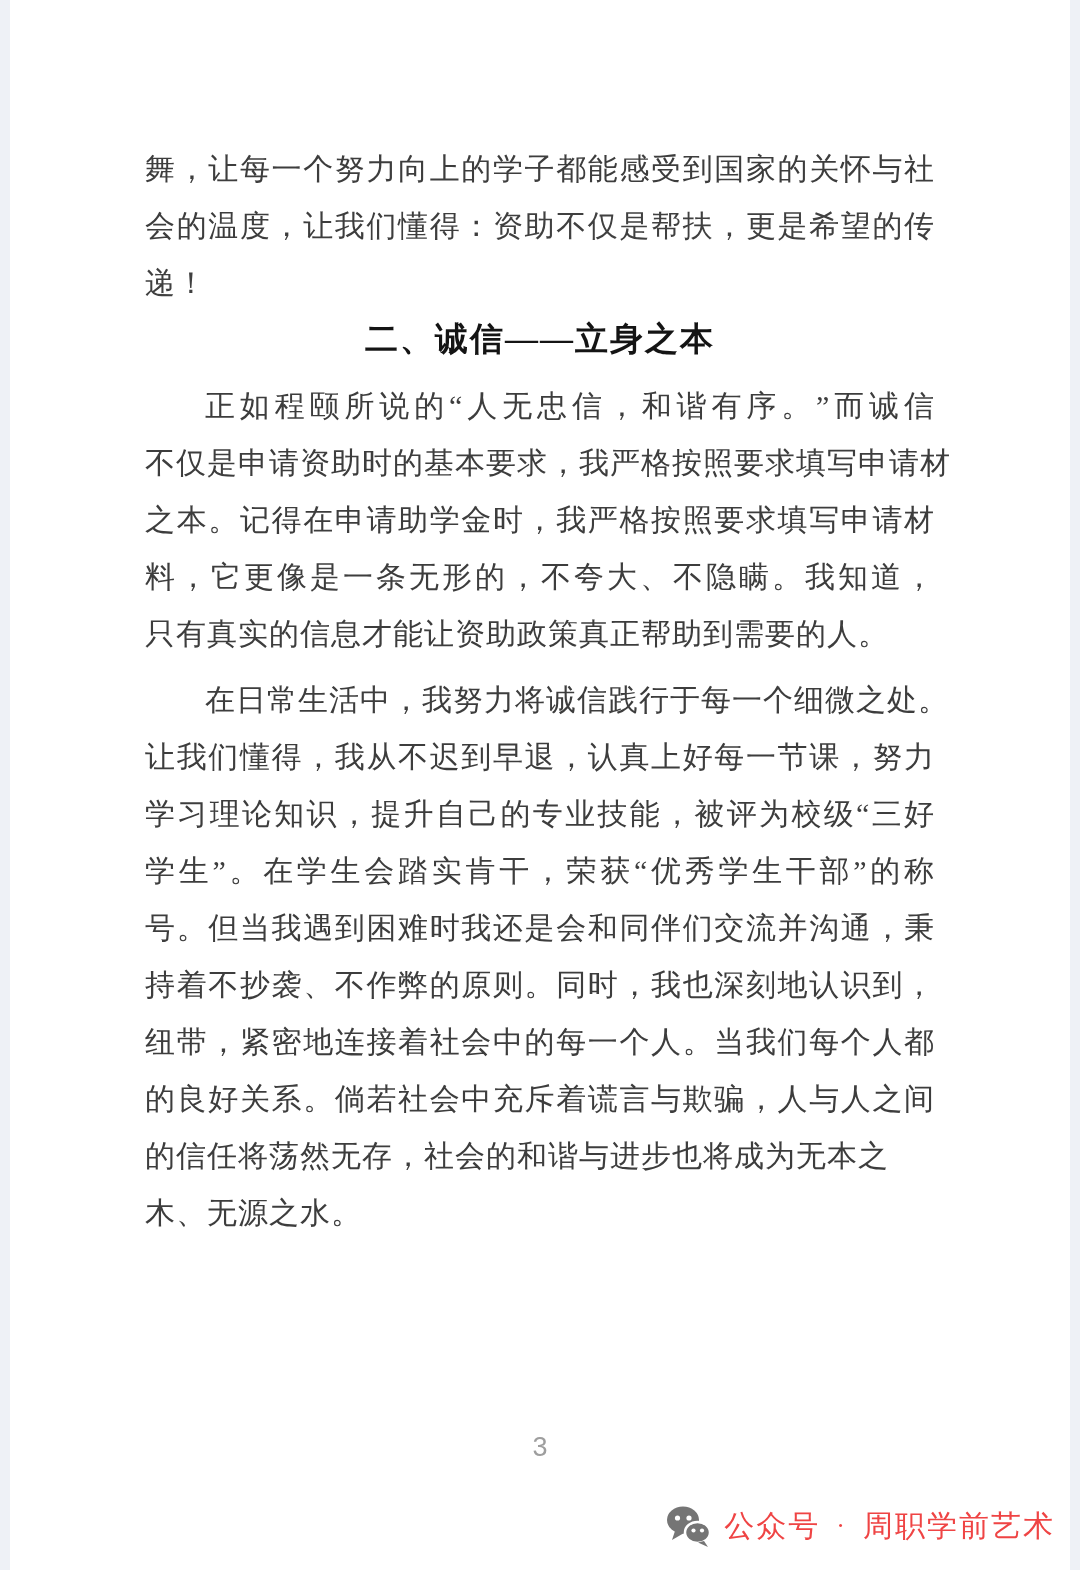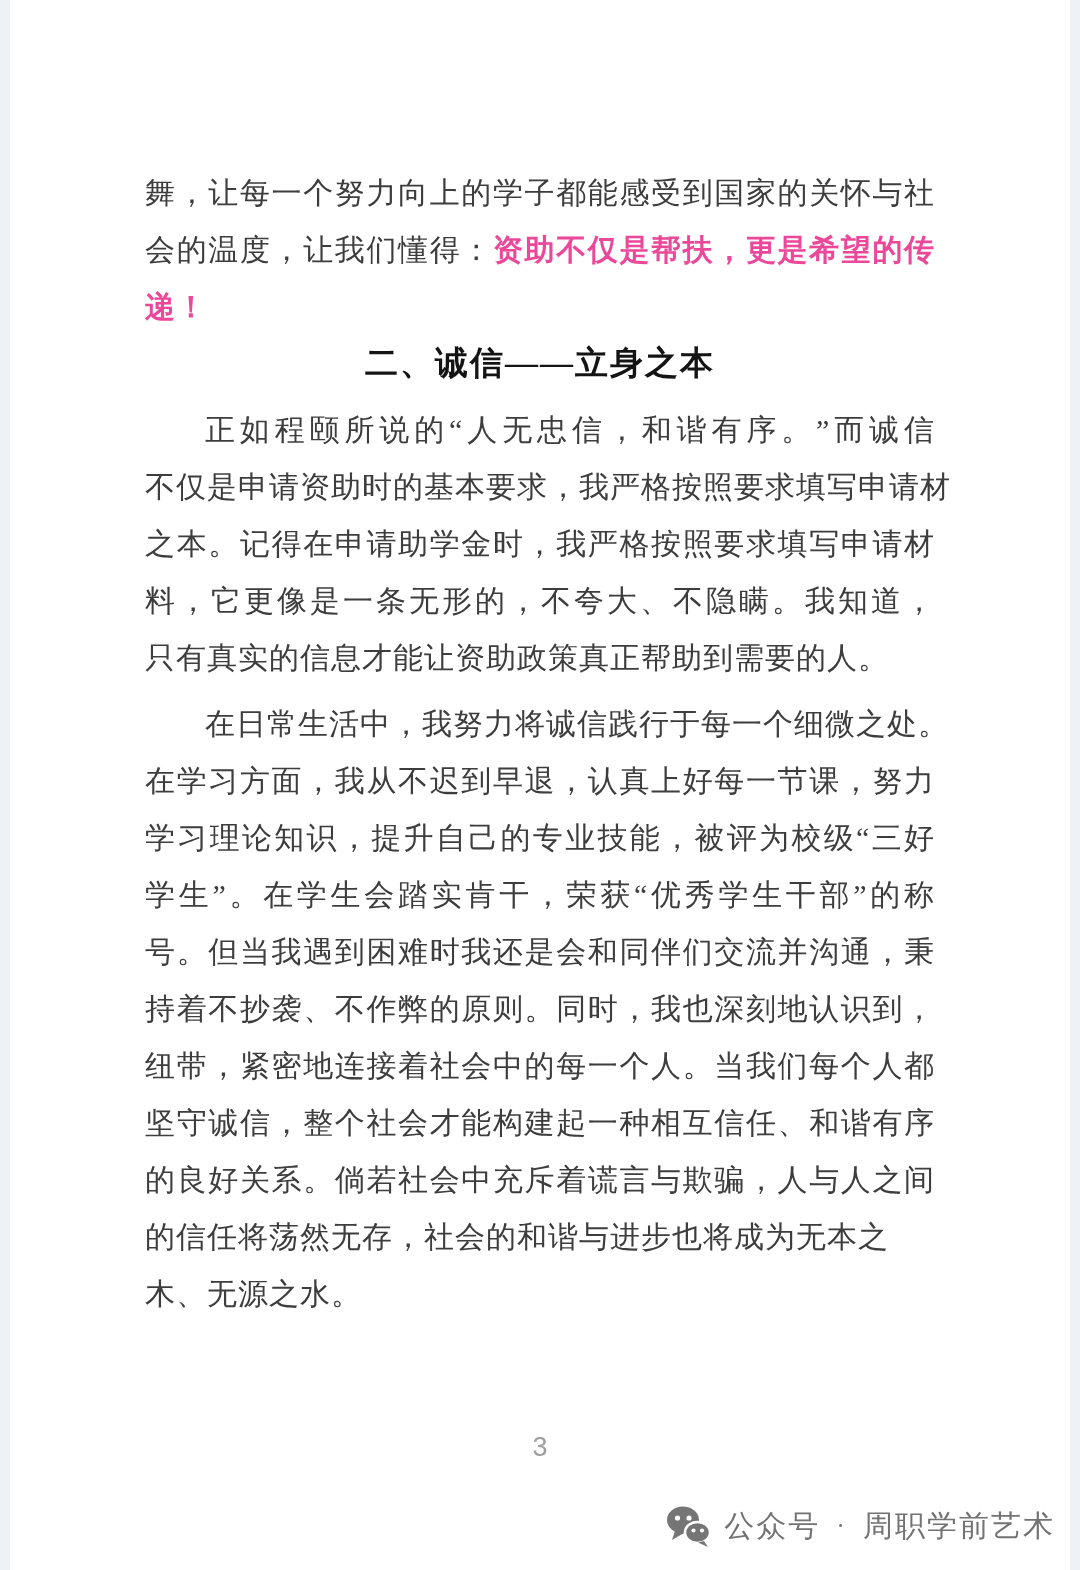--- a/index.html
+++ b/index.html
@@ -20,21 +20,21 @@
     top: 0;
     width: 10px;
     height: 1570px;
     background: #eef1f6;
   }
   .edge-strip.left  { left: 0; }
   .edge-strip.right { right: 0; }
 
   .content {
     position: absolute;
-    top: 164px;
+    top: 140px;
     left: 145px;
     width: 790px;
   }
   .line {
     height: 57px;
     line-height: 57px;
     font-size: 30px;
     letter-spacing: 1px;
     color: #3d3d3d;
     text-align: justify;
@@ -42,22 +42,22 @@
     white-space: nowrap;
   }
   .line.nofill {
     text-align: left;
     text-align-last: left;
   }
   .line.indent {
     text-indent: 2em;
   }
   .seg.bold {
-    font-weight: 700;
-    color: #ec4899;
+    font-weight: 400;
+    color: #404040;
   }
   .section-heading {
     height: 57px;
     line-height: 57px;
     font-size: 33px;
     font-weight: 700;
     color: #141414;
     text-align: center;
     letter-spacing: 2px;
   }
@@ -75,21 +75,21 @@
     color: #9e9e9e;
     font-family: "Liberation Sans", "DejaVu Sans", sans-serif;
   }
   .watermark {
     position: absolute;
     top: 1505px;
     right: 25px;
     display: flex;
     align-items: center;
     gap: 12px;
-    color: #737373;
+    color: #ef4444;
     font-size: 30px;
     letter-spacing: 2px;
     font-family: Liberation Serif, serif;
   }
   .watermark .dot {
     font-size: 26px;
     margin: 0 4px;
   }
   .wechat-icon {
     width: 48px;
@@ -116,27 +116,26 @@
     <div class="paragraph first">
         <div class="line indent"><span class="seg">正如程颐所说的“人无忠信，和谐有序。”而诚信</span></div>
         <div class="line"><span class="seg">不仅是申请资助时的基本要求，我严格按照要求填写申请材</span></div>
         <div class="line"><span class="seg">之本。记得在申请助学金时，我严格按照要求填写申请材</span></div>
         <div class="line"><span class="seg">料，它更像是一条无形的，不夸大、不隐瞒。我知道，</span></div>
         <div class="line nofill"><span class="seg">只有真实的信息才能让资助政策真正帮助到需要的人。</span></div>
       </div>
 
     <div class="paragraph">
         <div class="line indent"><span class="seg">在日常生活中，我努力将诚信践行于每一个细微之处。</span></div>
-        <div class="line"><span class="seg">在学习方面，我从不迟到早退，认真上好每一节课，努力</span></div>
+        <div class="line"><span class="seg">让我们懂得，我从不迟到早退，认真上好每一节课，努力</span></div>
         <div class="line"><span class="seg">学习理论知识，提升自己的专业技能，被评为校级“三好</span></div>
         <div class="line"><span class="seg">学生”。在学生会踏实肯干，荣获“优秀学生干部”的称</span></div>
         <div class="line"><span class="seg">号。但当我遇到困难时我还是会和同伴们交流并沟通，秉</span></div>
         <div class="line"><span class="seg">持着不抄袭、不作弊的原则。同时，我也深刻地认识到，</span></div>
         <div class="line"><span class="seg">纽带，紧密地连接着社会中的每一个人。当我们每个人都</span></div>
-        <div class="line"><span class="seg">坚守诚信，整个社会才能构建起一种相互信任、和谐有序</span></div>
         <div class="line"><span class="seg">的良好关系。倘若社会中充斥着谎言与欺骗，人与人之间</span></div>
         <div class="line nofill"><span class="seg">的信任将荡然无存，社会的和谐与进步也将成为无本之</span></div>
         <div class="line nofill"><span class="seg">木、无源之水。</span></div>
       </div>
   </div>
 
   <div class="page-number">3</div>
 
   <div class="watermark">
     <span class="wechat-icon">

